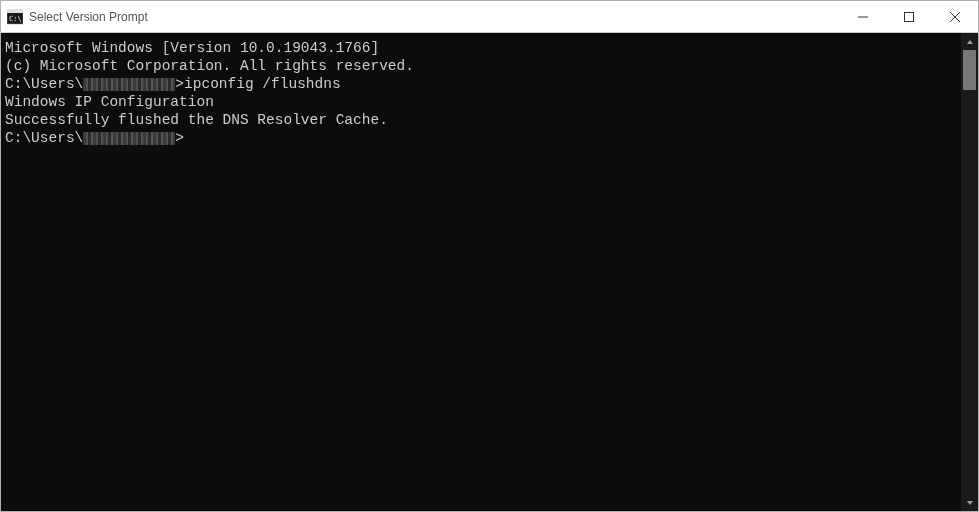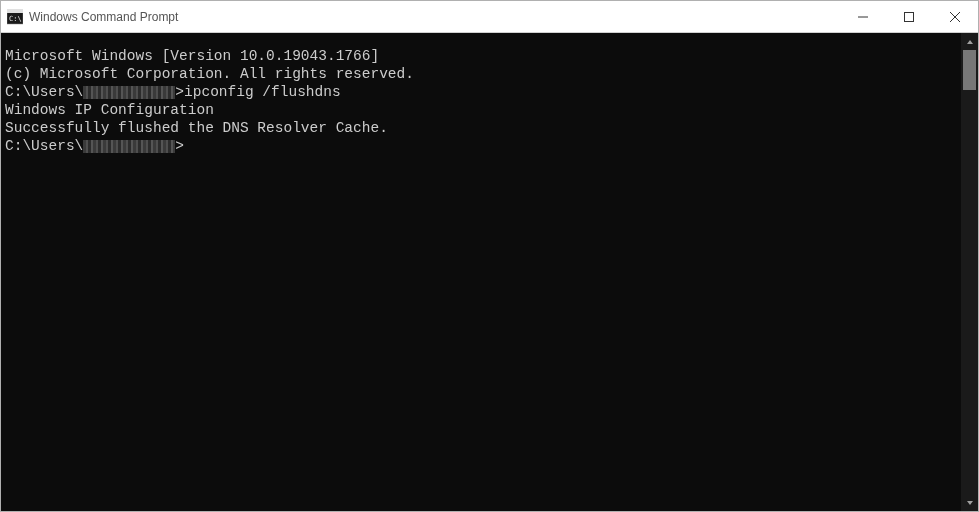--- a/index.html
+++ b/index.html
@@ -60,21 +60,21 @@
       color: #333;
       font-size: 10px;
     }
     .terminal-area {
       flex: 1;
       display: flex;
       background: #0c0c0c;
     }
     .terminal-content {
       flex: 1;
-      padding: 14px 4px;
+      padding: 6px 4px;
       font-family: Consolas, "Courier New", monospace;
       font-size: 14.5px;
       line-height: 18px;
       color: #cccccc;
       white-space: pre;
       overflow: hidden;
     }
     .scrollbar {
       width: 17px;
       background: #1a1a1a;
@@ -130,21 +130,21 @@
 
 <div class="window">
   <div class="titlebar">
     <span class="titlebar-icon">
       <svg viewBox="0 0 16 16">
         <rect x="0" y="1" width="16" height="14" fill="#1a1a1a" stroke="#888" stroke-width="0.5"></rect>
         <rect x="0" y="1" width="16" height="3" fill="#e0e0e0"></rect>
         <text x="2" y="12" font-size="7" fill="#e0e0e0" font-family="monospace">C:\</text>
       </svg>
     </span>
-    <span class="titlebar-text">Windows Command Prompt</span>
+    <span class="titlebar-text">Select Version Prompt</span>
     <div class="window-controls">
       <div class="window-control">
         <svg width="10" height="10" viewBox="0 0 10 10">
             <line x1="0" y1="5" x2="10" y2="5" stroke="#333" stroke-width="1"></line>
           </svg>
       </div>
       <div class="window-control">
         <svg width="10" height="10" viewBox="0 0 10 10">
             <rect x="0.5" y="0.5" width="9" height="9" fill="none" stroke="#333" stroke-width="1"></rect>
           </svg>

